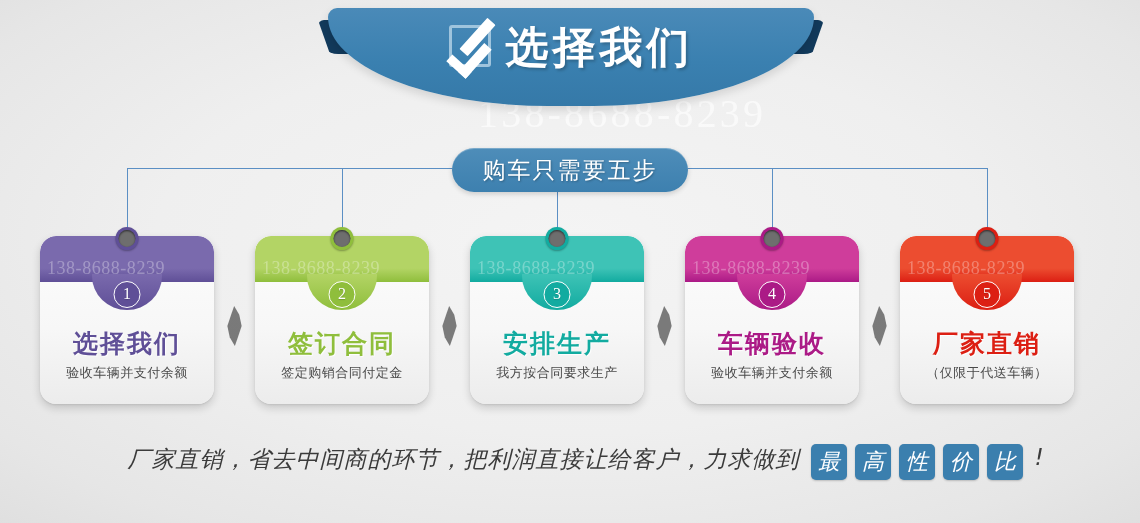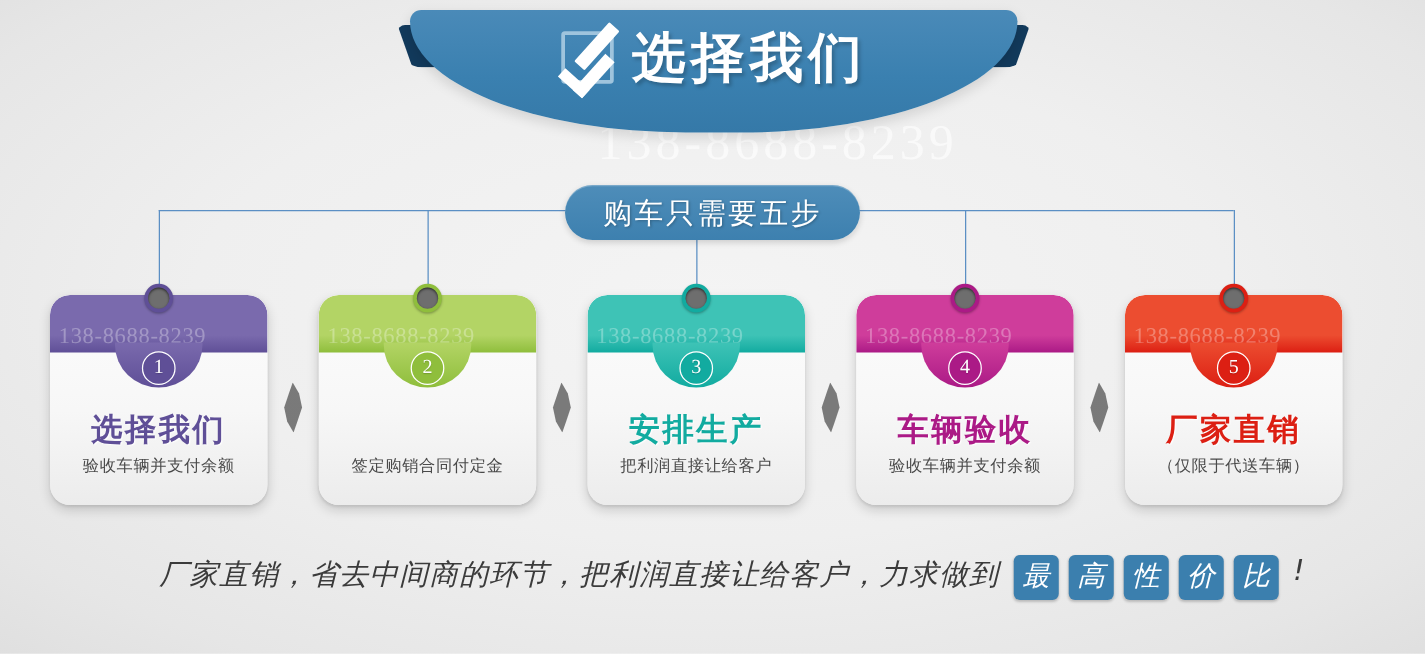--- a/index.html
+++ b/index.html
@@ -216,34 +216,35 @@
     <div class="card" style="left: 255px;">
       <div class="card-clip">
         <div class="head" style="background:linear-gradient(180deg,#b3d465 0%,#b3d465 70%,#8fbe3c 100%)">
           <div class="head-wm">138-8688-8239</div>
         </div>
         <div class="tongue" style="background:linear-gradient(180deg,#b3d465 0%,#8fbe3c 100%)"></div>
       </div>
       <div class="grommet-ring" style="background:#8fbe3c"></div>
       <div class="grommet"></div>
       <div class="num" style="background: rgb(143, 190, 60);">2</div>
+      <div class="c-title" style="color:#8fbe3c">签订合同</div>
       <div class="c-sub">签定购销合同付定金</div>
     </div>
     <div class="card" style="left: 470px;">
       <div class="card-clip">
         <div class="head" style="background:linear-gradient(180deg,#3ec3b6 0%,#3ec3b6 70%,#12aba0 100%)">
           <div class="head-wm">138-8688-8239</div>
         </div>
         <div class="tongue" style="background:linear-gradient(180deg,#3ec3b6 0%,#12aba0 100%)"></div>
       </div>
       <div class="grommet-ring" style="background:#12aba0"></div>
       <div class="grommet"></div>
       <div class="num" style="background: rgb(18, 171, 160);">3</div>
       <div class="c-title" style="color:#12aba0">安排生产</div>
-      <div class="c-sub">把利润直接让给客户</div>
+      <div class="c-sub">我方按合同要求生产</div>
     </div>
     <div class="card" style="left: 685px;">
       <div class="card-clip">
         <div class="head" style="background:linear-gradient(180deg,#cf3d9b 0%,#cf3d9b 70%,#ab1a86 100%)">
           <div class="head-wm">138-8688-8239</div>
         </div>
         <div class="tongue" style="background:linear-gradient(180deg,#cf3d9b 0%,#ab1a86 100%)"></div>
       </div>
       <div class="grommet-ring" style="background:#ab1a86"></div>
       <div class="grommet"></div>

